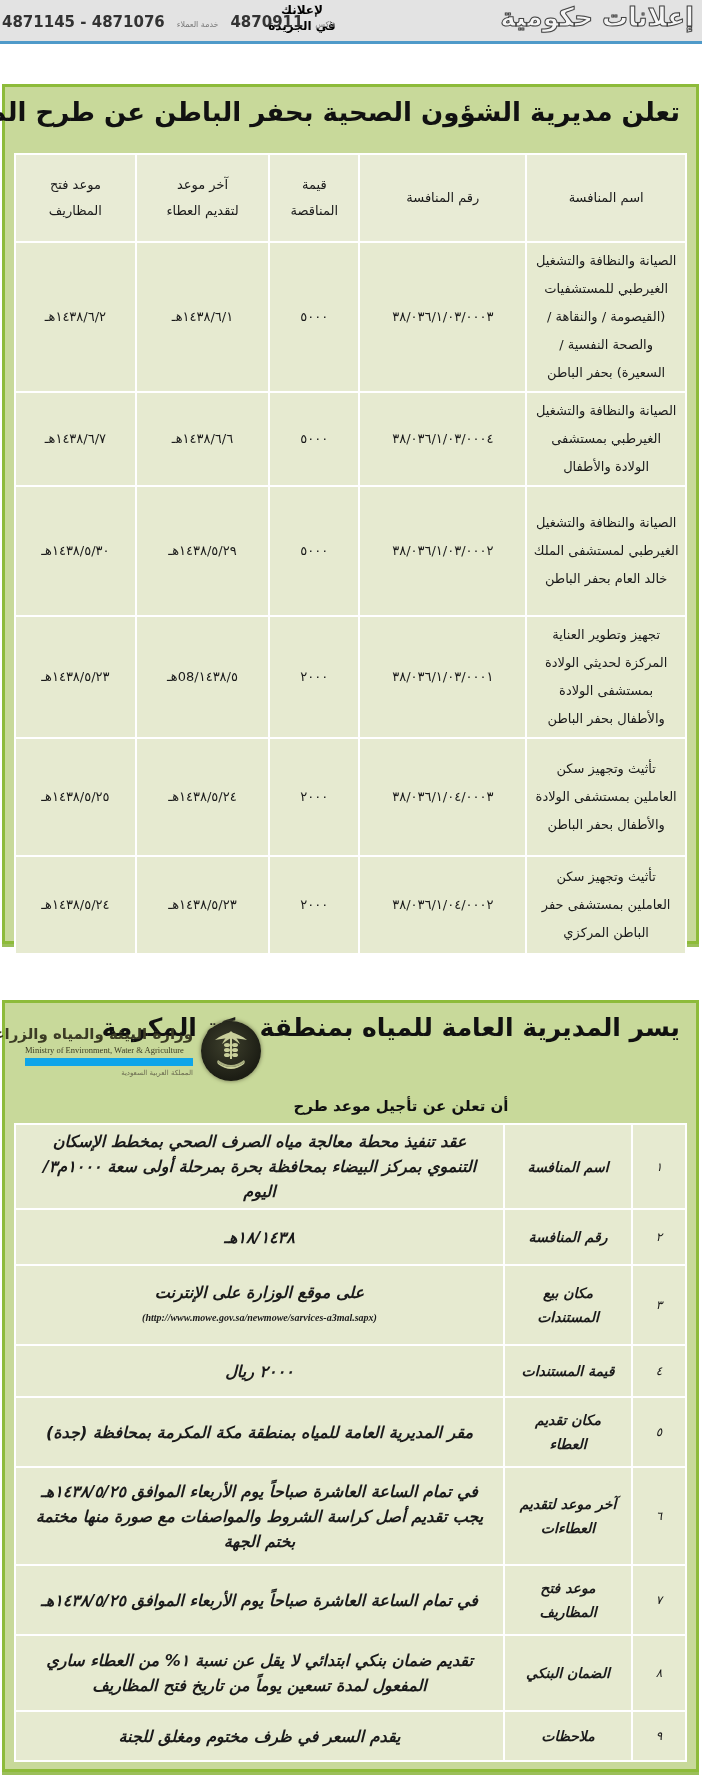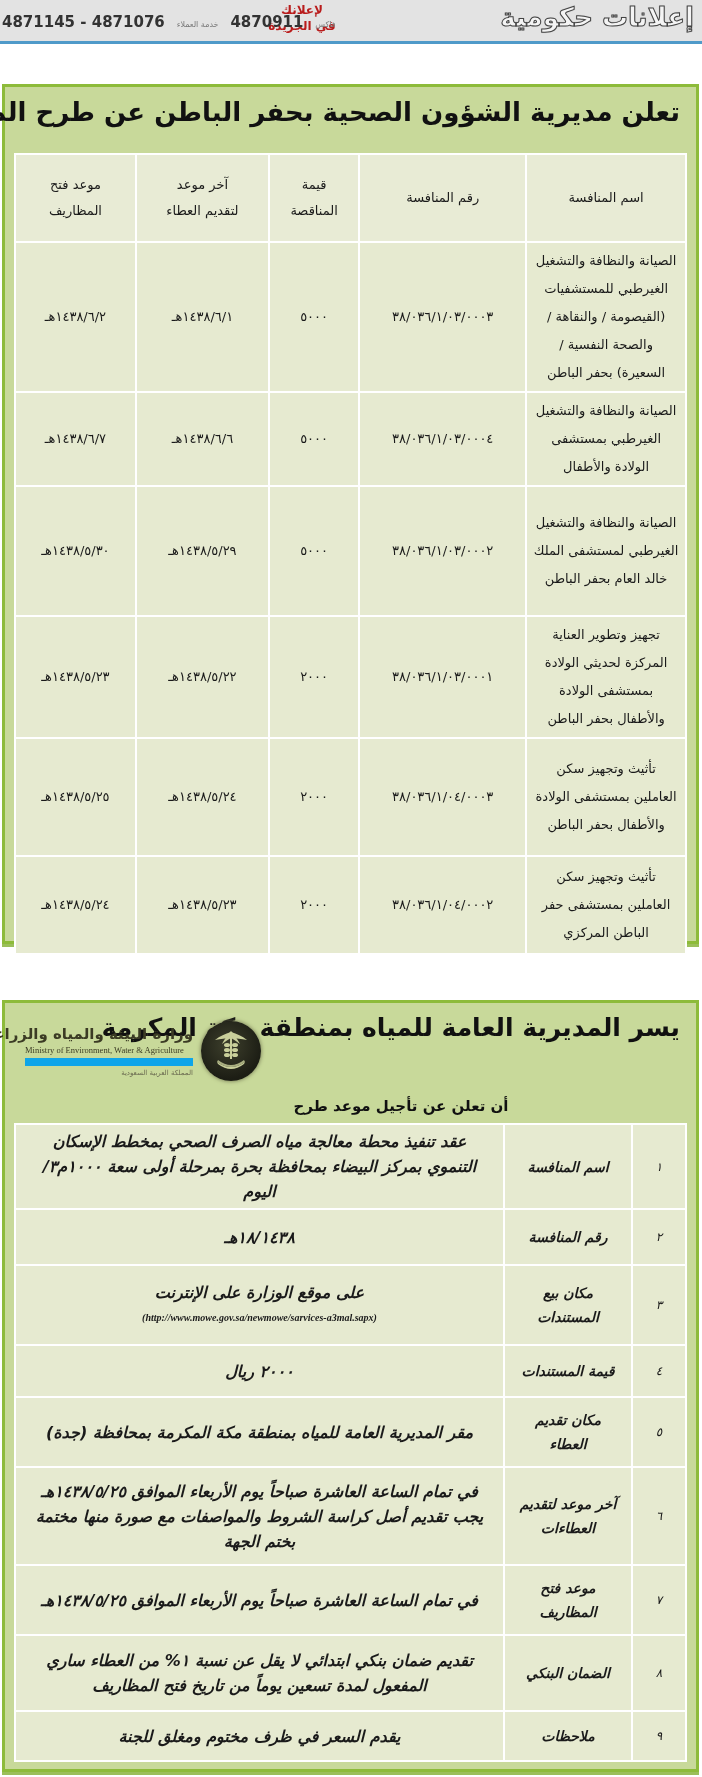--- a/index.html
+++ b/index.html
@@ -2,21 +2,21 @@
 <html lang="ar" dir="rtl"><head>
   <meta charset="utf-8">
   <style>
     html, body { margin: 0; padding: 0; background: #ffffff; }
     body { width: 702px; height: 1777px; position: relative; overflow: hidden; font-family: "DejaVu Sans", sans-serif; color: #111; }
 
     
     .header { position: absolute; left: 0; top: 0; width: 702px; height: 44px; background: #e3e3e3; border-bottom: 3px solid #4f9ac9; box-sizing: border-box; }
     .header .brand { position: absolute; right: 8px; top: 2px; font-size: 26px; color: #f4f4f4; font-weight: bold; letter-spacing: 1px;
       -webkit-text-stroke: 1px #444; text-shadow: 0 0 1px #555; }
-    .header .ads-tag { position: absolute; left: 262px; top: 2px; width: 80px; text-align: center; color: #b91c1c; font-size: 12px; line-height: 16px; font-weight: bold; }
+    .header .ads-tag { position: absolute; left: 262px; top: 2px; width: 80px; text-align: center; color: #000000; font-size: 12px; line-height: 16px; font-weight: bold; }
     .header .contact { position: absolute; left: 2px; top: 13px; direction: ltr; font-size: 12px; color: #333; white-space: nowrap; }
     .header .contact .big { font-size: 15px; font-weight: bold; color: #333; }
     .header .contact .lbl { font-size: 8px; color: #777; margin: 0 8px; }
 
     
     .ad { position: absolute; background: #c8d99a; border: 3px solid #8dbb3a; box-sizing: border-box; box-shadow: 0 3px 0 #9bbf5a; }
     .ad1 { left: 2px; top: 84px; width: 697px; height: 860px; }
     .ad2 { left: 2px; top: 1000px; width: 697px; height: 772px; }
 
     .ad1 .title { position: absolute; right: 16px; top: 10px; font-size: 26px; font-weight: bold; color: #111; white-space: nowrap; letter-spacing: -0.3px; }
@@ -96,21 +96,21 @@
         <td class="name-cell">الصيانة والنظافة والتشغيل الغيرطبي لمستشفى الملك خالد العام بحفر الباطن</td>
         <td class="num-cell">٣٨/٠٣٦/١/٠٣/٠٠٠٢</td>
         <td>٥٠٠٠</td>
         <td>١٤٣٨/٥/٢٩هـ</td>
         <td>١٤٣٨/٥/٣٠هـ</td>
       </tr>
       <tr style="height:114px">
         <td class="name-cell">تجهيز وتطوير العناية المركزة لحديثي الولادة بمستشفى الولادة والأطفال بحفر الباطن</td>
         <td class="num-cell">٣٨/٠٣٦/١/٠٣/٠٠٠١</td>
         <td>٢٠٠٠</td>
-        <td>١٤٣٨/٥/٢٢هـ</td>
+        <td>١٤٣٨/٥/08هـ</td>
         <td>١٤٣٨/٥/٢٣هـ</td>
       </tr>
       <tr style="height:118px">
         <td class="name-cell">تأثيث وتجهيز سكن العاملين بمستشفى الولادة والأطفال بحفر الباطن</td>
         <td class="num-cell">٣٨/٠٣٦/١/٠٤/٠٠٠٣</td>
         <td>٢٠٠٠</td>
         <td>١٤٣٨/٥/٢٤هـ</td>
         <td>١٤٣٨/٥/٢٥هـ</td>
       </tr>
       <tr style="height:98px">

